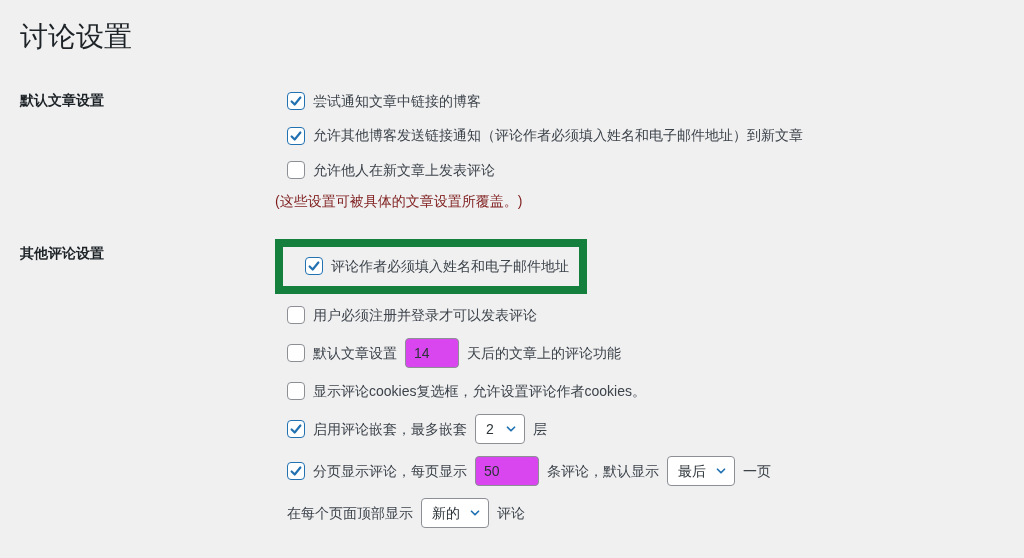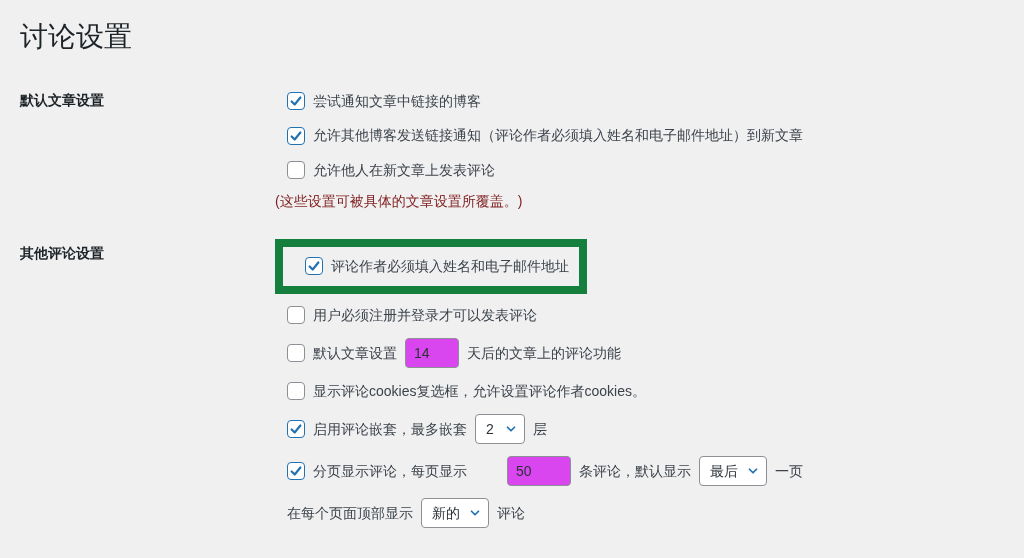--- a/index.html
+++ b/index.html
@@ -95,21 +95,20 @@
       font-size: 14px;
       height: 30px;
       line-height: 1.4;
       color: #2c3338;
     }
     .num-small {
       width: 54px;
     }
     .num-med {
       width: 64px;
-      margin-left: 32px;
     }
     .select {
       border: 1px solid #8c8f94;
       border-radius: 4px;
       background: #fff;
       height: 30px;
       display: inline-flex;
       align-items: center;
       padding: 0 28px 0 10px;
       position: relative;

